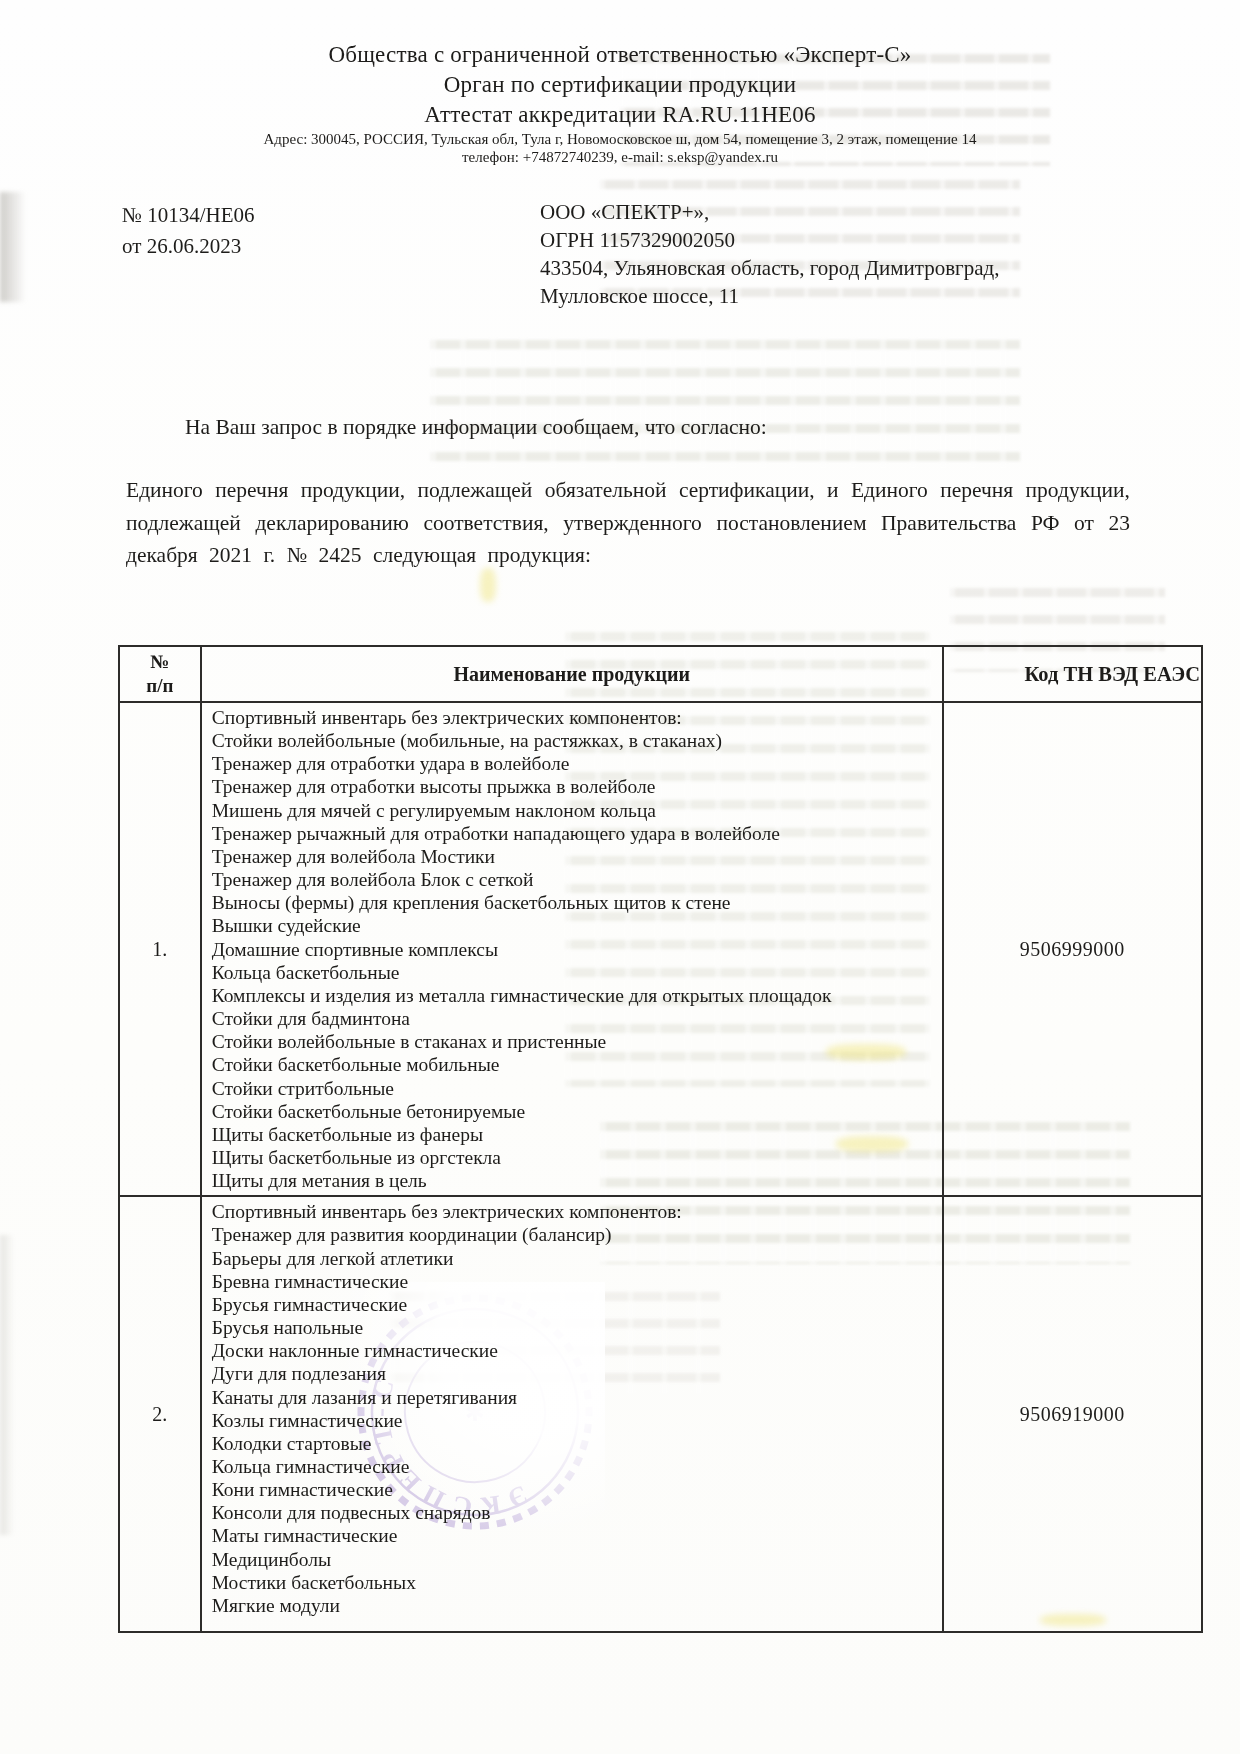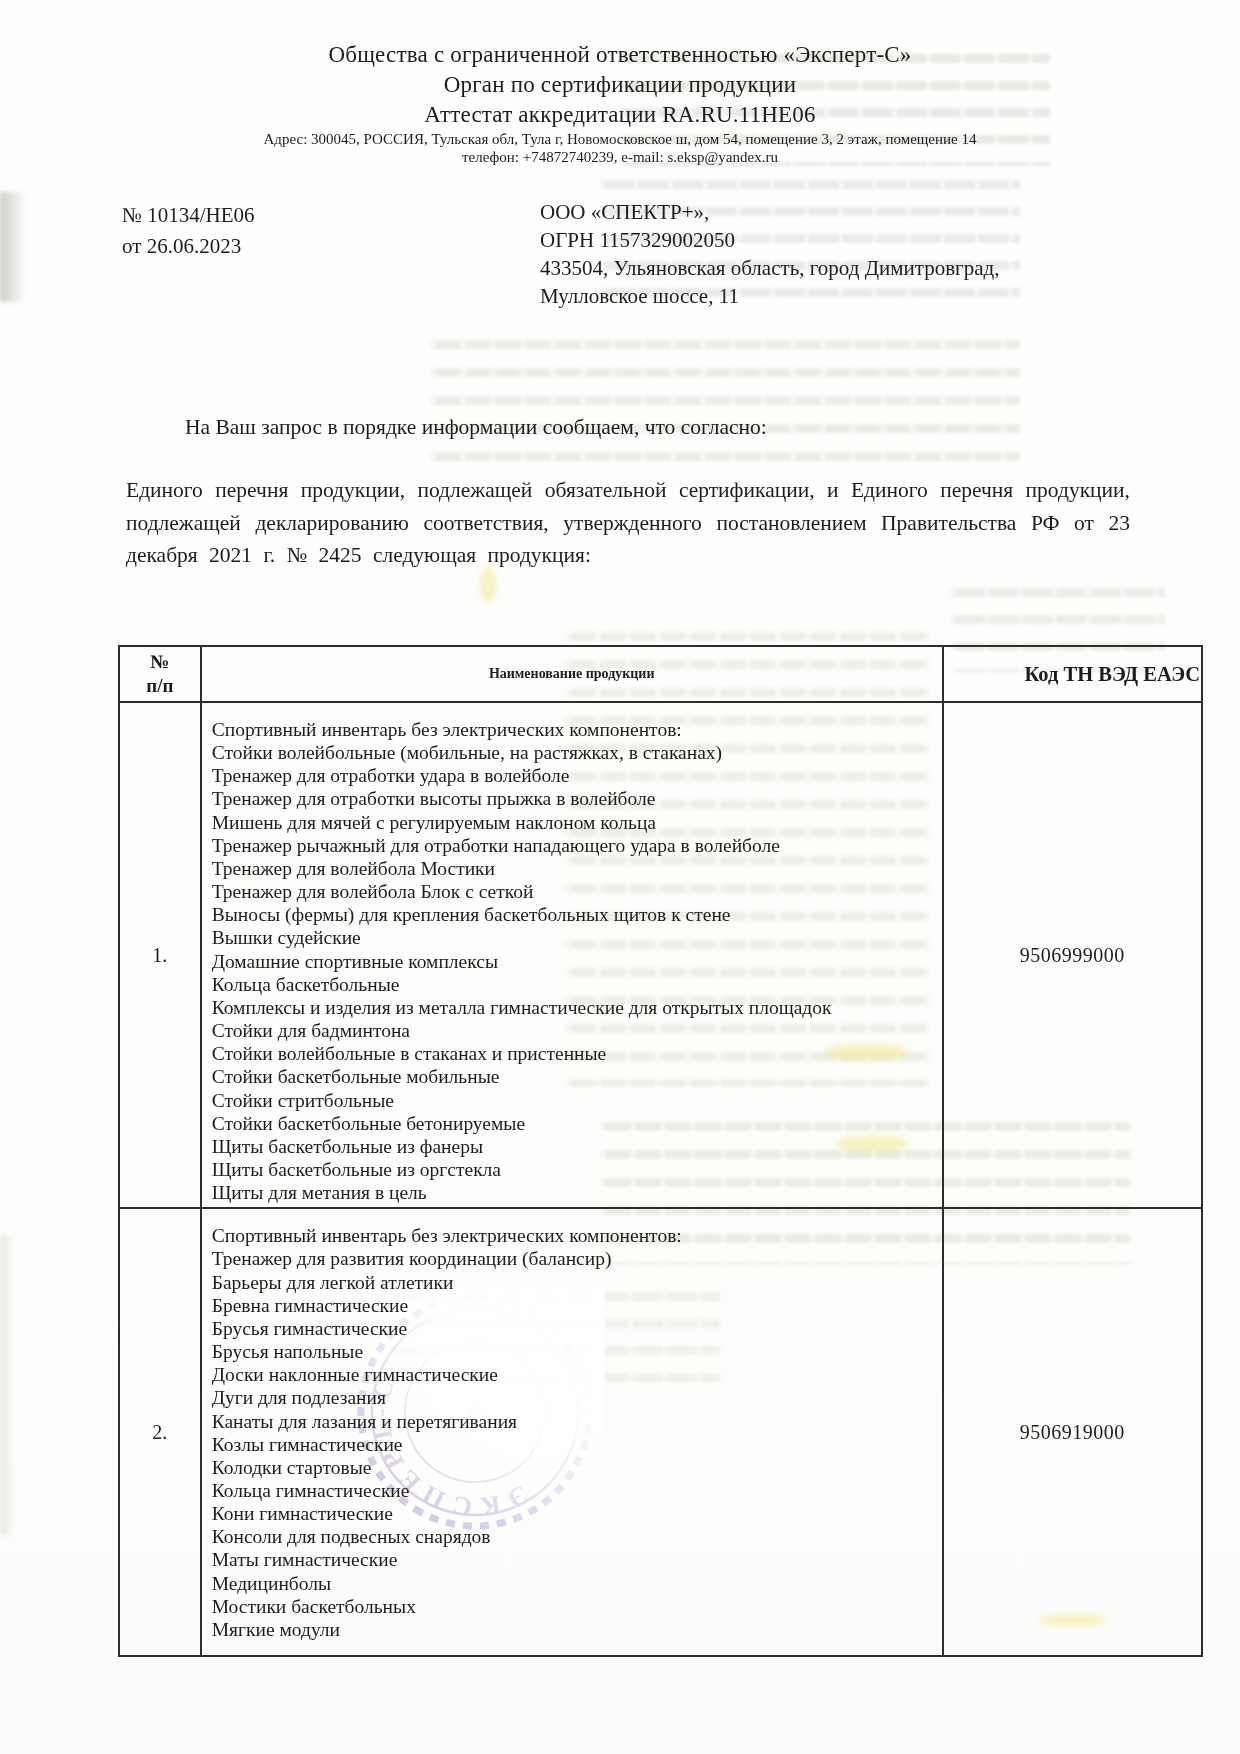--- a/index.html
+++ b/index.html
@@ -35,24 +35,24 @@
   }
 
   
   table.products {
     position:absolute; top:645px; left:118px; width:1085px;
     border-collapse:collapse; z-index:3;
     font-size:19.5px;
   }
   table.products th, table.products td { border:2px solid #2d2c2a; }
   th.h-num { width:82px; font-weight:bold; font-size:19px; line-height:24px; text-align:center; padding:3px 0; }
-  th.h-name { width:742px; font-weight:bold; font-size:14px; text-align:center; height:51px; }
+  th.h-name { width:742px; font-weight:bold; font-size:20px; text-align:center; height:51px; }
   th.h-code { width:261px; font-weight:bold; font-size:20.5px; text-align:right; }
   td.c-num { text-align:center; vertical-align:middle; font-size:20px; }
-  td.c-items { vertical-align:top; padding:15px 6px 3px 10px; }
+  td.c-items { vertical-align:top; padding:3px 6px 3px 10px; }
   td.c-items.pad-bottom { padding-bottom:14px; }
   td.c-code { text-align:center; vertical-align:middle; font-size:20px; letter-spacing:.5px; }
   .product-line { font-size:19.5px; line-height:23.15px; white-space:nowrap; }
 
   
   .stamp { position:absolute; left:345px; top:1282px; width:260px; height:260px; z-index:2; opacity:.42; }
   .stamp-fade {
     position:absolute; left:345px; top:1282px; width:260px; height:260px; z-index:2;
     background:radial-gradient(circle at 72% 22%, rgba(255,255,255,.95) 0 34%, rgba(255,255,255,.55) 52%, rgba(255,255,255,0) 72%);
   }

